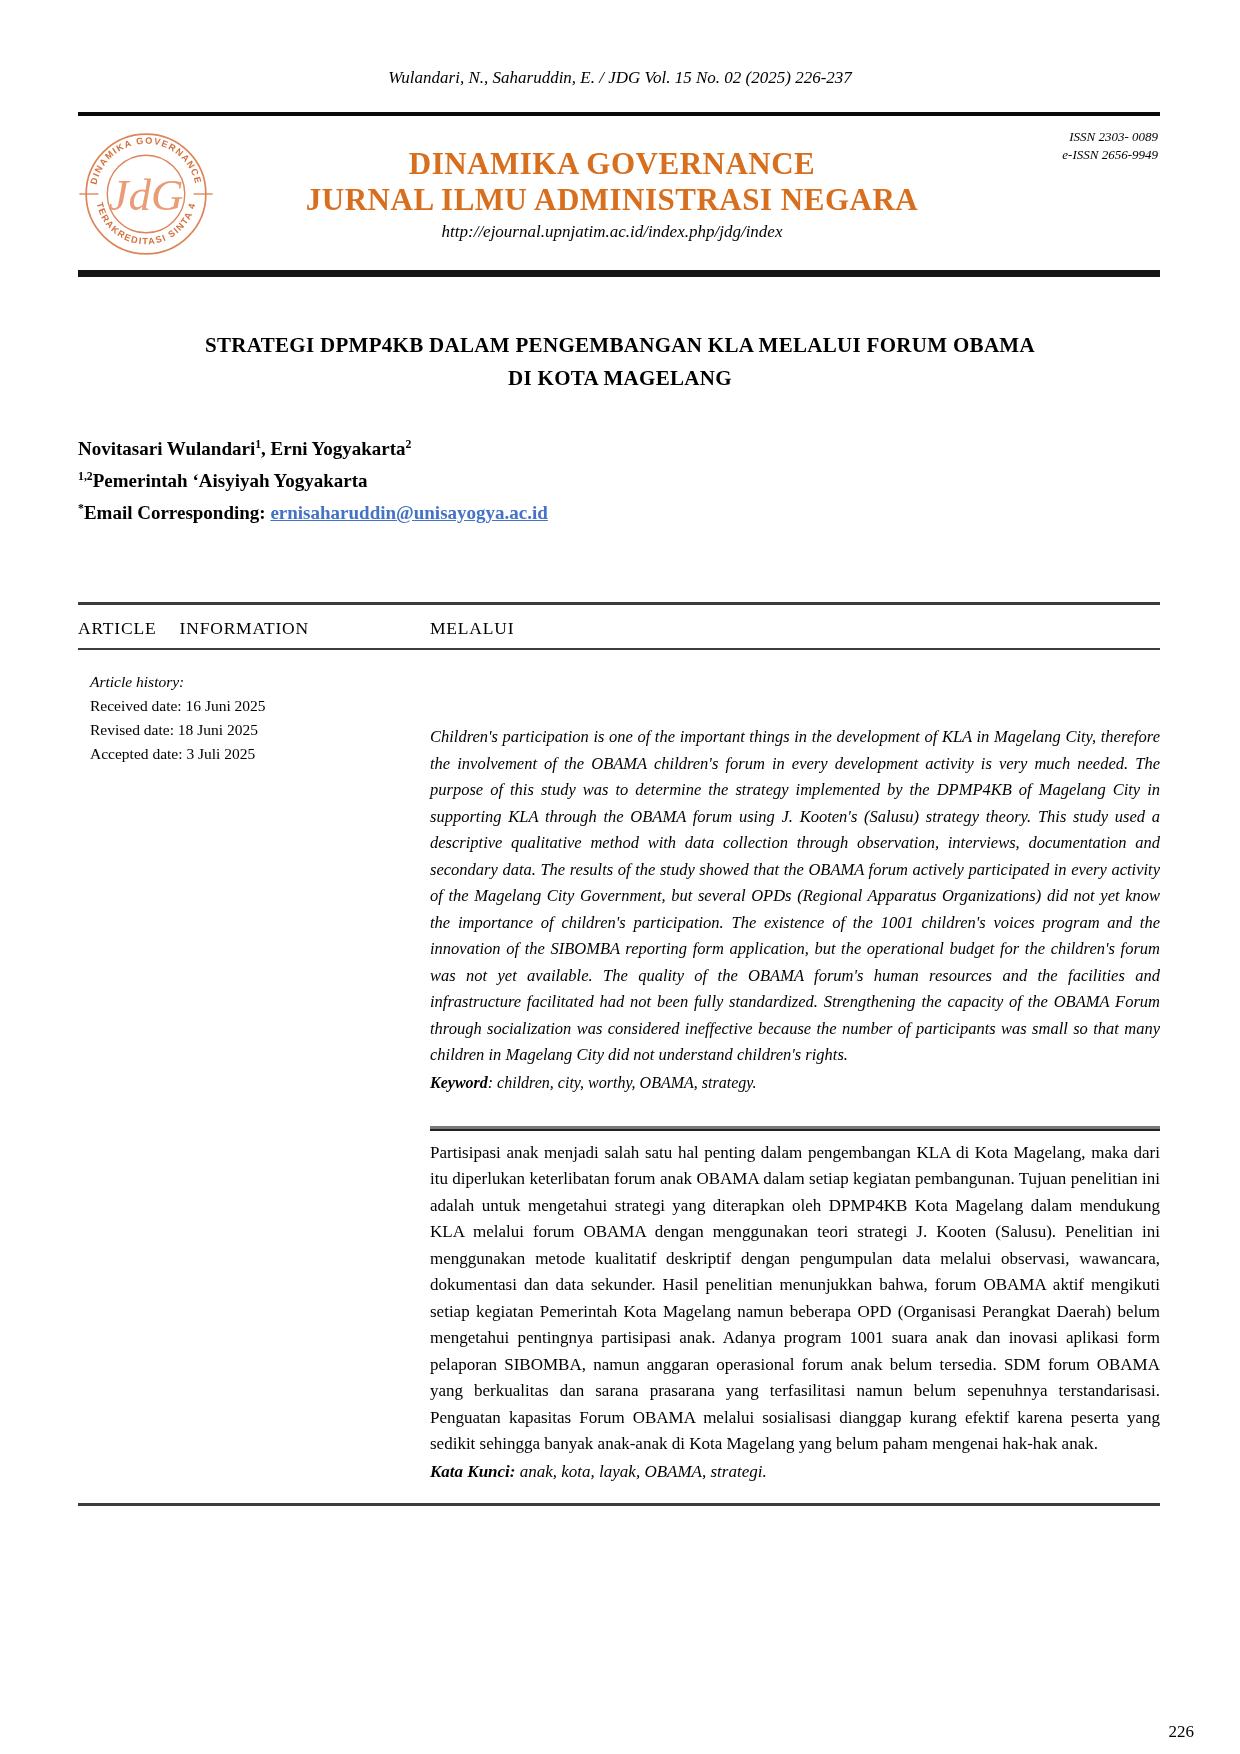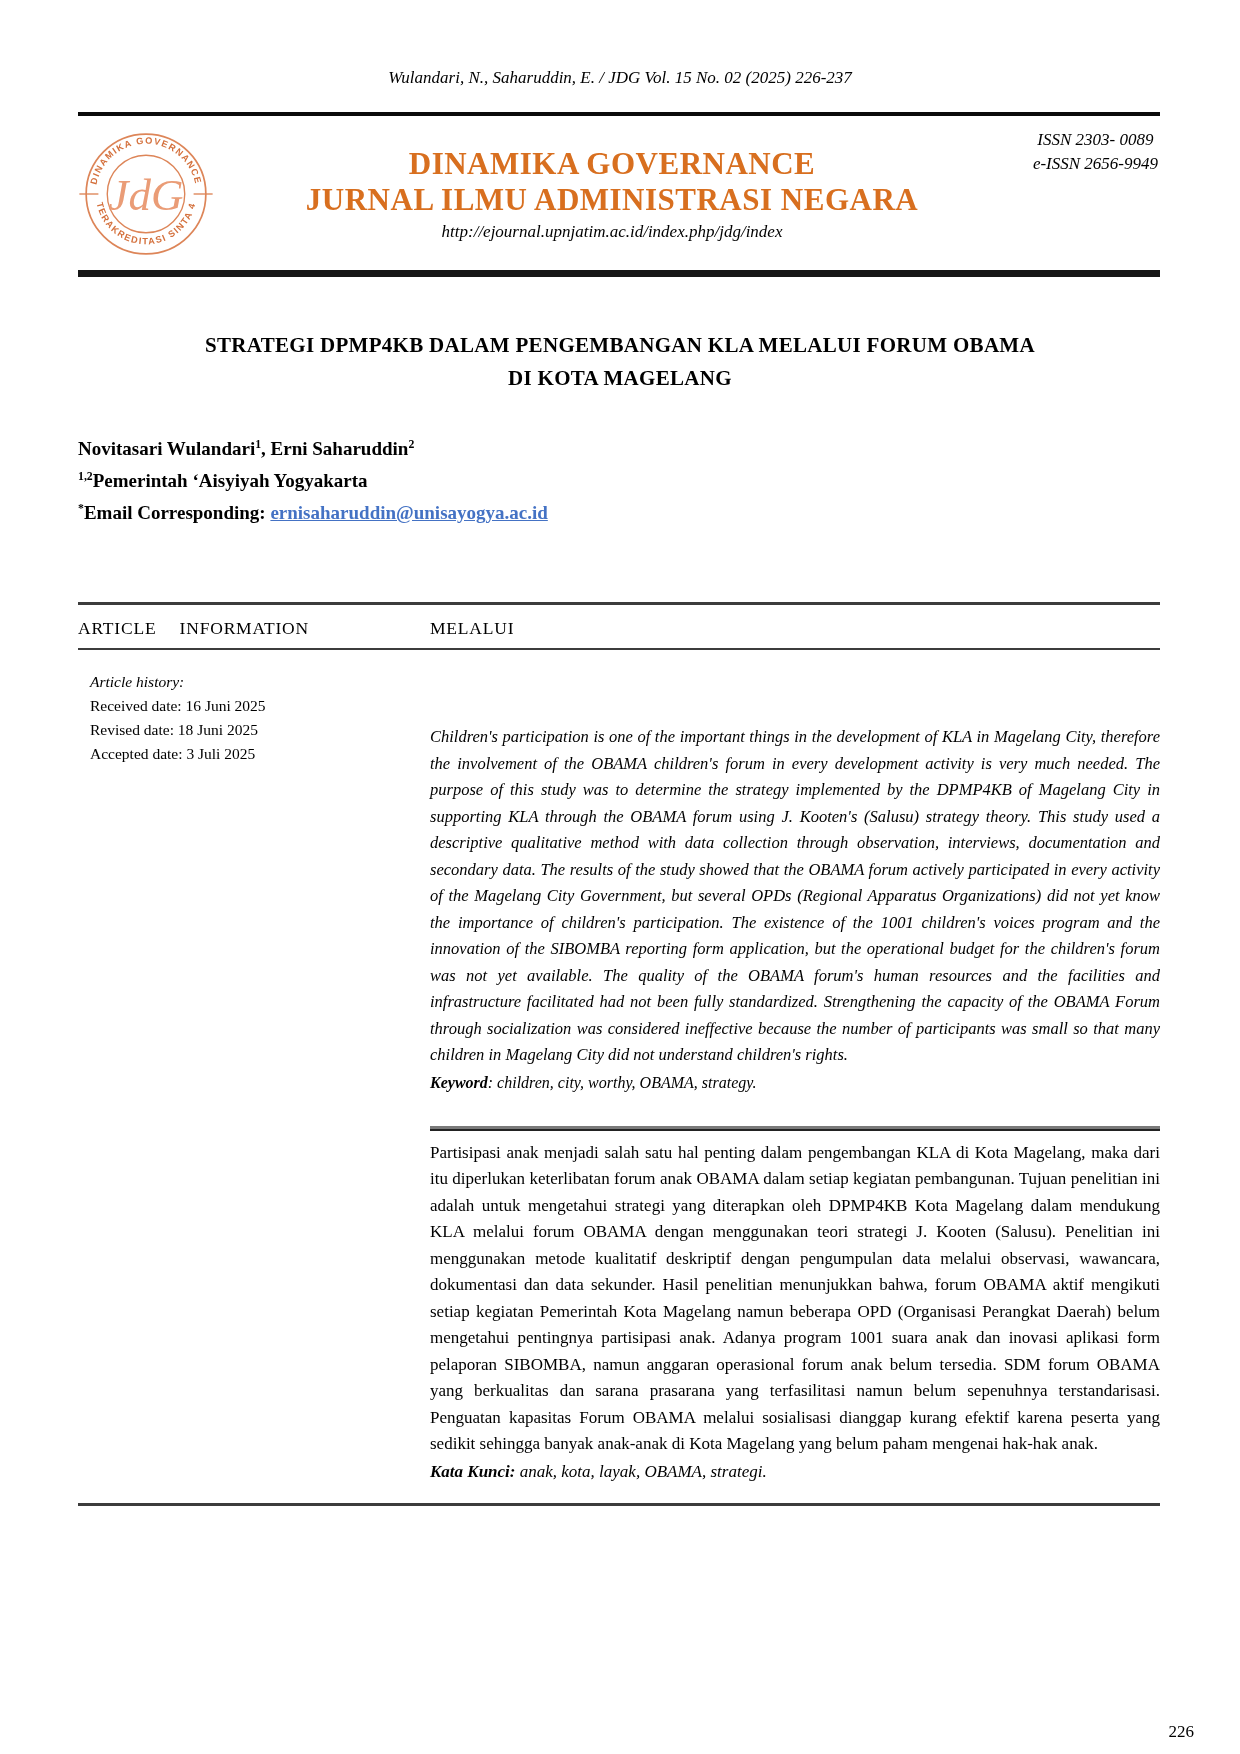--- a/index.html
+++ b/index.html
@@ -19,21 +19,21 @@
     text-align:center;
     font-style:italic;
     font-size:17px;
   }
   .head-rule {
     margin:24px 80px 0 78px;
     border-top:4px solid #0a0a0a;
   }
   .issn-block {
     position:absolute; top:112px; right:82px;
-    text-align:center; font-style:italic; font-size:17px; line-height:1.4;
+    text-align:right; font-style:italic; font-size:13px; line-height:1.4;
   }
   
   .banner { display:flex; align-items:center; margin:10px 80px 0 78px; }
   .logo-wrap { width:136px; height:136px; flex:0 0 136px; }
   .title-block { flex:1; text-align:center; padding-right:150px; }
   .journal-name {
     color:#D86F1F; font-weight:bold; font-size:31px; line-height:1.16;
     letter-spacing:.5px;
   }
   .journal-url { font-style:italic; font-size:17px; margin-top:4px; }
@@ -124,21 +124,21 @@
     </div>
   </div>
   <div class="banner-rule"></div>
 
   <h1 class="article-title">
     <span>STRATEGI DPMP4KB DALAM PENGEMBANGAN KLA MELALUI FORUM OBAMA</span><br>
     <span>DI KOTA MAGELANG</span>
   </h1>
 
   <div class="authors-block">
-    <div><span>Novitasari Wulandari</span><sup>1</sup><span>, </span><span>Erni Saharuddin</span><sup>2</sup></div>
+    <div><span>Novitasari Wulandari</span><sup>1</sup><span>, </span><span>Erni Yogyakarta</span><sup>2</sup></div>
     <div><sup>1,2</sup><span>Pemerintah ‘Aisyiyah Yogyakarta</span></div>
     <div><sup>*</sup><span>Email Corresponding: </span><a class="email-link">ernisaharuddin@unisayogya.ac.id</a></div>
   </div>
 
   <div class="info-table">
     <div class="rule-dark"></div>
 
     <div class="tbl-header">
       <div class="th-left">ARTICLE INFORMATION</div>
       <div class="th-right">MELALUI</div>

